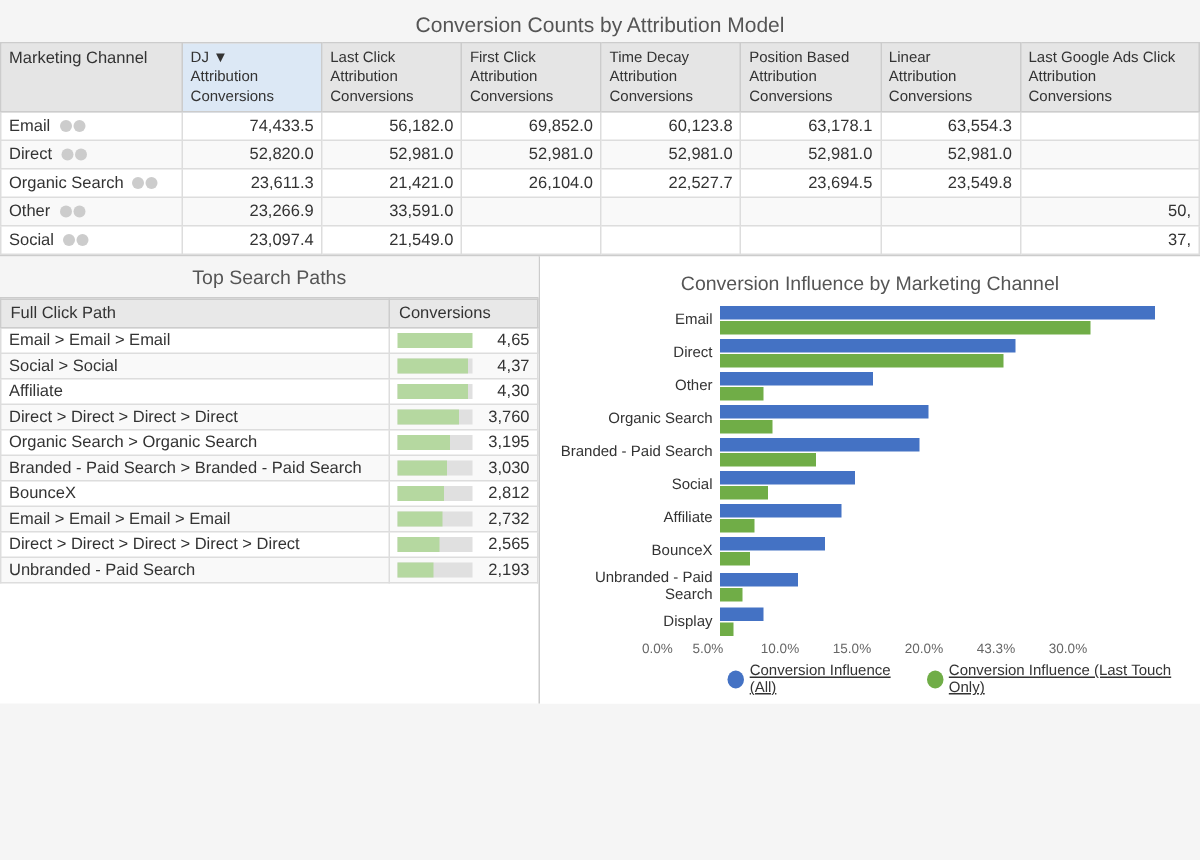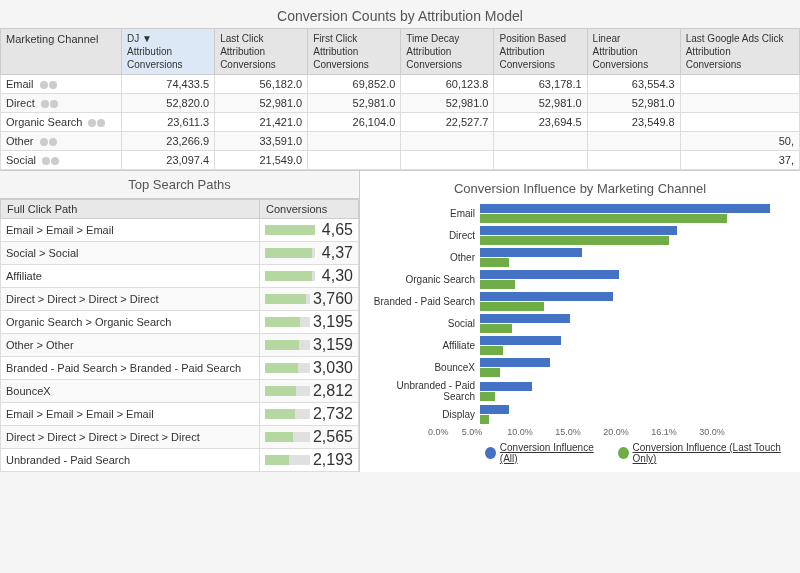--- a/index.html
+++ b/index.html
@@ -122,21 +122,21 @@
       background: #e0e0e0;
       position: relative;
     }
     .bar-fill {
       height: 100%;
       background: #b5d8a0;
     }
     .bar-val {
       min-width: 35px;
       text-align: right;
-      font-size: 16px;
+      font-size: 11px;
       color: #333;
     }
 
     
     .chart-panel {
       flex: 1;
       background: #fff;
       padding: 10px 10px 5px 10px;
       position: relative;
     }
@@ -345,31 +345,20 @@
             <td class="bar-cell">
               <div class="bar-container">
     <div class="bar-bg">
                   <div class="bar-fill" style="width:35px;"></div>
                 </div>
     <span class="bar-val">3,195</span>
   </div>
             </td>
           </tr>
           <tr>
-            <td>Other &gt; Other</td>
-            <td class="bar-cell">
-              <div class="bar-container">
-    <div class="bar-bg">
-                  <div class="bar-fill" style="width:34px;"></div>
-                </div>
-    <span class="bar-val">3,159</span>
-  </div>
-            </td>
-          </tr>
-          <tr>
             <td>Branded - Paid Search &gt; Branded - Paid Search</td>
             <td class="bar-cell">
               <div class="bar-container">
     <div class="bar-bg">
                   <div class="bar-fill" style="width:33px;"></div>
                 </div>
     <span class="bar-val">3,030</span>
   </div>
             </td>
           </tr>
@@ -534,21 +523,21 @@
             </div>
           </div>
         </div>
       </div>
     <div class="x-axis" id="x-axis">
         <span class="x-tick" style="width: 20px;">0.0%</span>
         <span class="x-tick" style="width: 48px;">5.0%</span>
         <span class="x-tick" style="width: 48px;">10.0%</span>
         <span class="x-tick" style="width: 48px;">15.0%</span>
         <span class="x-tick" style="width: 48px;">20.0%</span>
-        <span class="x-tick" style="width: 48px;">16.1%</span>
+        <span class="x-tick" style="width: 48px;">43.3%</span>
         <span class="x-tick" style="width: 48px;">30.0%</span>
       </div>
     <div class="chart-legend" id="chart-legend">
         <div class="legend-item">
           <div class="legend-dot" style="background:#4472C4;"></div>
           <span>Conversion Influence (All)</span>
         </div>
         <div class="legend-item">
           <div class="legend-dot" style="background:#70AD47;"></div>
           <span>Conversion Influence (Last Touch Only)</span>

